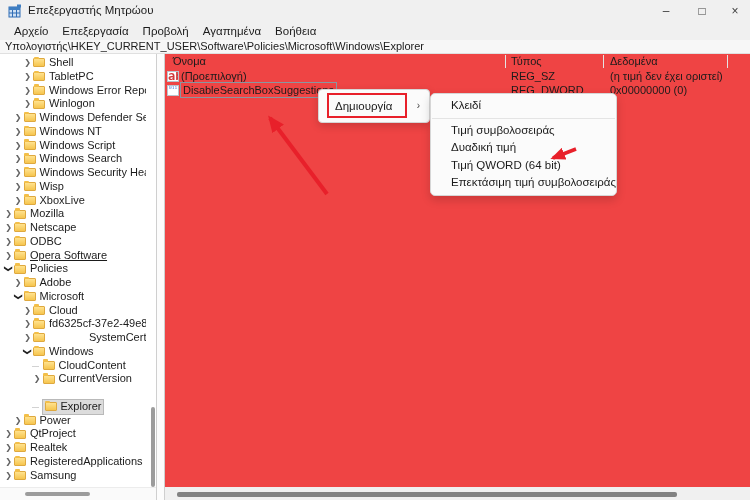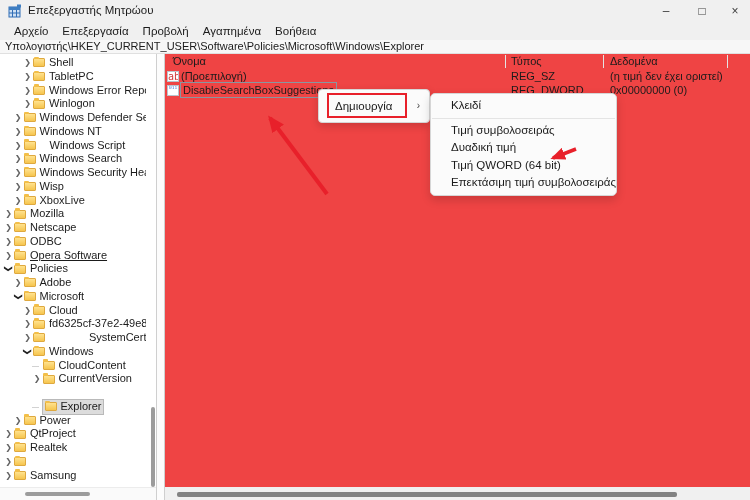--- a/index.html
+++ b/index.html
@@ -45,21 +45,21 @@
     border-left:1px solid #cfcfcf; border-right:1px solid #cfcfcf; }
 
   
   #list { left:165px; top:54px; width:585px; height:433px; background:#ef4444; overflow:hidden; }
   .lhead { position:absolute; top:0; height:14px; line-height:15px; font-size:11px; color:#1b1b1b; }
   .colsep { position:absolute; top:1px; width:1px; height:13px; background:#e4e4e4; }
   .lrow { position:absolute; height:14px; width:585px; font-size:11px; color:#1b1b1b; }
   .lcell { position:absolute; top:0; line-height:14px; white-space:nowrap; }
   .vicon { position:absolute; left:2px; top:1.5px; width:12px; height:11px; background:#fff;
     border:1px solid #b9c4cc; font-family:"DejaVu Sans Mono", monospace; overflow:hidden; }
-  .vicon.str { color:#d03a3a; font-size:10px; line-height:9px; text-align:center; font-weight:normal; }
+  .vicon.str { color:#d03a3a; font-size:12px; line-height:9px; text-align:center; font-weight:bold; }
   .vicon.dw { color:#3b6fd4; font-size:4.5px; line-height:4.5px; letter-spacing:0; padding-left:1px; }
   .focusbox { outline:1px solid #8a96a0; padding:0 2px; }
 
   #rp-hsb-track { left:165px; top:487px; width:585px; height:13px; background:#f0f0f0; }
   #rp-hsb-thumb { left:177px; top:492px; width:500px; height:5px; background:#828282; border-radius:2px; }
 
   
   #ctx { left:318px; top:89px; width:112px; height:34px; background:#fbfbfb;
     border:1px solid #d6d6d6; border-radius:4px; box-shadow:0 3px 8px rgba(0,0,0,.16); z-index:5; }
   #ctx-label { position:absolute; left:16px; top:0; line-height:32px; font-size:11.5px; color:#1b1b1b; }
@@ -142,21 +142,21 @@
       </div>
       <div class="trow" style="top: 70.75px;">
         <span class="chev" style="left: 13.5px;">❯</span>
         <span style="position: absolute; left: 23.5px; top: 0px; height: 13.75px; display: inline-flex; align-items: center;">
           <span class="folder" style="position: relative; top: 0px; flex: 0 0 12px; margin-top: 0px;"></span>
           <span style="margin-left: 4px; line-height: 13.75px;">Windows NT</span>
         </span>
       </div>
       <div class="trow" style="top: 84.5px;">
         <span class="chev" style="left: 13.5px;">❯</span>
-        <span style="position: absolute; left: 23.5px; top: 0px; height: 13.75px; display: inline-flex; align-items: center; gap: 10px;">
+        <span style="position: absolute; left: 23.5px; top: 0px; height: 13.75px; display: inline-flex; align-items: center;">
           <span class="folder" style="position: relative; top: 0px; flex: 0 0 12px; margin-top: 0px;"></span>
           <span style="margin-left: 4px; line-height: 13.75px;">Windows Script</span>
         </span>
       </div>
       <div class="trow" style="top: 98.25px;">
         <span class="chev" style="left: 13.5px;">❯</span>
         <span style="position: absolute; left: 23.5px; top: 0px; height: 13.75px; display: inline-flex; align-items: center;">
           <span class="folder" style="position: relative; top: 0px; flex: 0 0 12px; margin-top: 0px;"></span>
           <span style="margin-left: 4px; line-height: 13.75px;">Windows Search</span>
         </span>
@@ -298,20 +298,21 @@
         <span class="chev" style="left: 4px;">❯</span>
         <span style="position: absolute; left: 14px; top: 0px; height: 13.75px; display: inline-flex; align-items: center;">
           <span class="folder" style="position: relative; top: 0px; flex: 0 0 12px; margin-top: 0px;"></span>
           <span style="margin-left: 4px; line-height: 13.75px;">Realtek</span>
         </span>
       </div>
       <div class="trow" style="top: 400.75px;">
         <span class="chev" style="left: 4px;">❯</span>
         <span style="position: absolute; left: 14px; top: 0px; height: 13.75px; display: inline-flex; align-items: center;">
           <span class="folder" style="position: relative; top: 0px; flex: 0 0 12px; margin-top: 0px;"></span>
+          <span style="margin-left: 4px; line-height: 13.75px;">RegisteredApplications</span>
         </span>
       </div>
       <div class="trow" style="top: 414.5px;">
         <span class="chev" style="left: 4px;">❯</span>
         <span style="position: absolute; left: 14px; top: 0px; height: 13.75px; display: inline-flex; align-items: center;">
           <span class="folder" style="position: relative; top: 0px; flex: 0 0 12px; margin-top: 0px;"></span>
           <span style="margin-left: 4px; line-height: 13.75px;">Samsung</span>
         </span>
       </div>
     </div>

